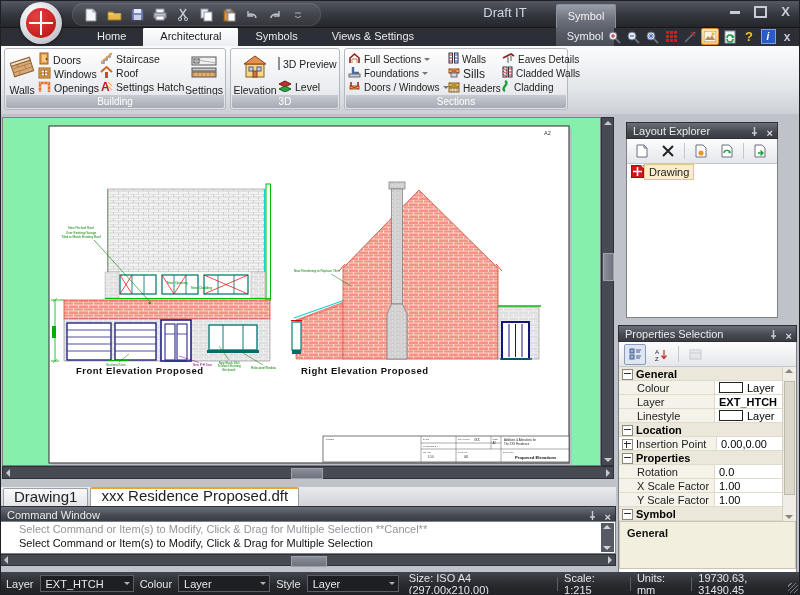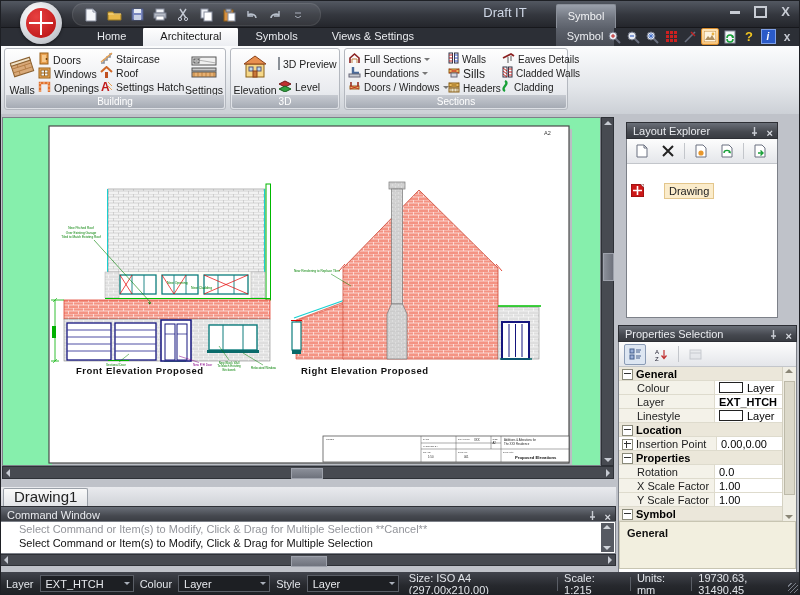--- a/index.html
+++ b/index.html
@@ -75,21 +75,21 @@
     line-height:17px;padding:0 6px;position:relative;border:1px solid #2d2f35;box-sizing:border-box}
   .ptools{position:absolute;right:4px;top:2px;display:flex;gap:8px;align-items:center}
   .pclose{color:#d7dae0;font-size:11px;font-weight:bold;line-height:13px}
   .pbody{background:#fff;border:1px solid #7c8088;border-top:none;box-sizing:border-box}
   .ptoolbar{height:24px;background:linear-gradient(#fdfdfd,#e4e6ea);border-bottom:1px solid #c3c6cb;
     display:flex;align-items:center;gap:6px;padding:0 5px}
   .tbtn{width:20px;height:19px;display:inline-flex;align-items:center;justify-content:center}
   .tbtn.pressed{background:#dde6f2;border:1px solid #8a9bb5;border-radius:2px}
   .tbtn.disabled{opacity:.4}
   .tsep{width:1px;height:16px;background:#c3c6cb}
-  .treeitem{display:flex;align-items:center;gap:20px;margin:19px 4px}
+  .treeitem{display:flex;align-items:center;gap:0;margin:0 4px}
   .treesel{background:#fbeccb;border:1px solid #e3c68c;padding:0 4px;line-height:14px;font-size:11px;color:#222}
 
   
   .grid{position:relative;background:#fff;overflow:hidden}
   .grow{display:flex;height:14px;line-height:14px;font-size:11px;border-bottom:1px solid #dedbcd;box-sizing:border-box}
   .gcat{background:#ebe7da;font-weight:bold;color:#000;align-items:center}
   .gprop .glabel{width:96px;background:#f4f2e9;border-right:1px solid #dedbcd;padding-left:18px;box-sizing:border-box;
     color:#222;overflow:hidden;white-space:nowrap}
   .gprop .gvalue{flex:1;background:#fff;padding-left:4px;display:flex;align-items:center;gap:4px;overflow:hidden;white-space:nowrap}
   .xbox{width:9px;height:9px;background:#fff;border:1px solid #8a8a7a;position:relative;margin:2px 3px 0 3px;flex:none}
@@ -817,20 +817,21 @@
 
       <div class="desc" style="height:48px">
         <span>General</span>
       </div>
     </div>
   </div>
 </div>
 
 <div class="doctabs">
   <span class="dtab">Drawing1</span>
+  <span class="dtab active">xxx Residence Proposed.dft</span>
 </div>
 
 <div class="cmdwin">
   <div class="ptitle">
     <span>Command Window</span>
     <span class="ptools">
       <span><svg width="9" height="11">
             <path d="M4.5,1 v6 M2,7 h5 M4.5,7 v3" stroke="#c9ccd3" stroke-width="1.4" fill="none"></path>
           </svg></span>
       <span class="pclose">×</span>

